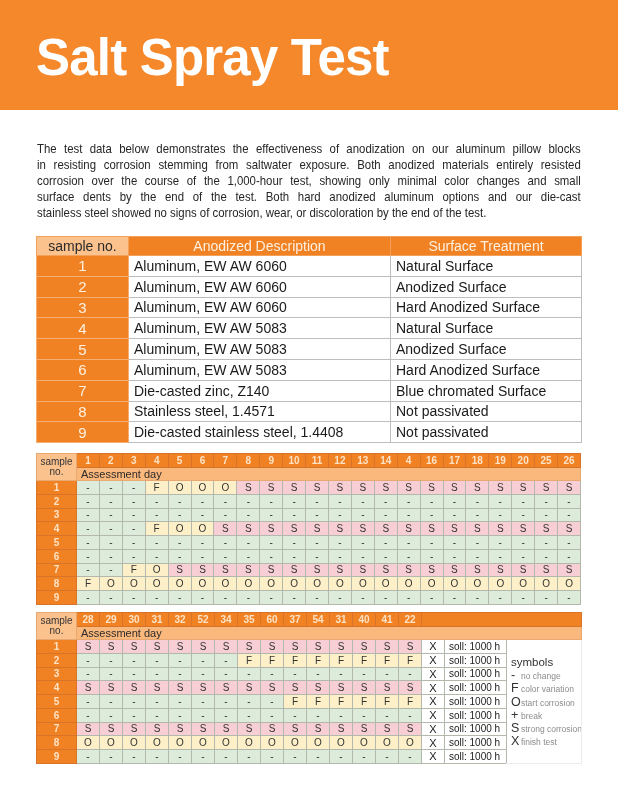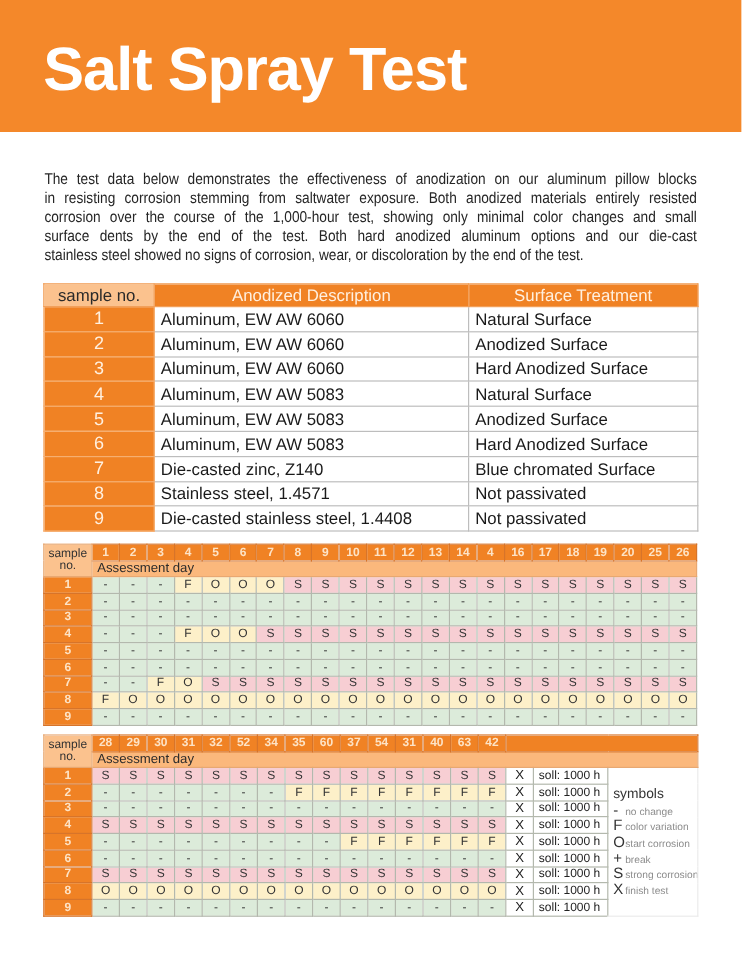--- a/index.html
+++ b/index.html
@@ -389,22 +389,22 @@
         <th class="dayh">31</th>
         <th class="dayh">32</th>
         <th class="dayh">52</th>
         <th class="dayh">34</th>
         <th class="dayh">35</th>
         <th class="dayh">60</th>
         <th class="dayh">37</th>
         <th class="dayh">54</th>
         <th class="dayh">31</th>
         <th class="dayh">40</th>
-        <th class="dayh">63</th>
-        <th class="dayh">42</th>
+        <th class="dayh">41</th>
+        <th class="dayh">22</th>
         <th class="dayh" colspan="3"></th>
       </tr>
       <tr>
         <td class="ass" colspan="18">Assessment day</td>
       </tr>
       <tr>
         <td class="sn">1</td>
         <td class="v" style="background: rgb(247, 206, 211);">S</td>
         <td class="v" style="background: rgb(247, 206, 211);">S</td>
         <td class="v" style="background: rgb(247, 206, 211);">S</td>

